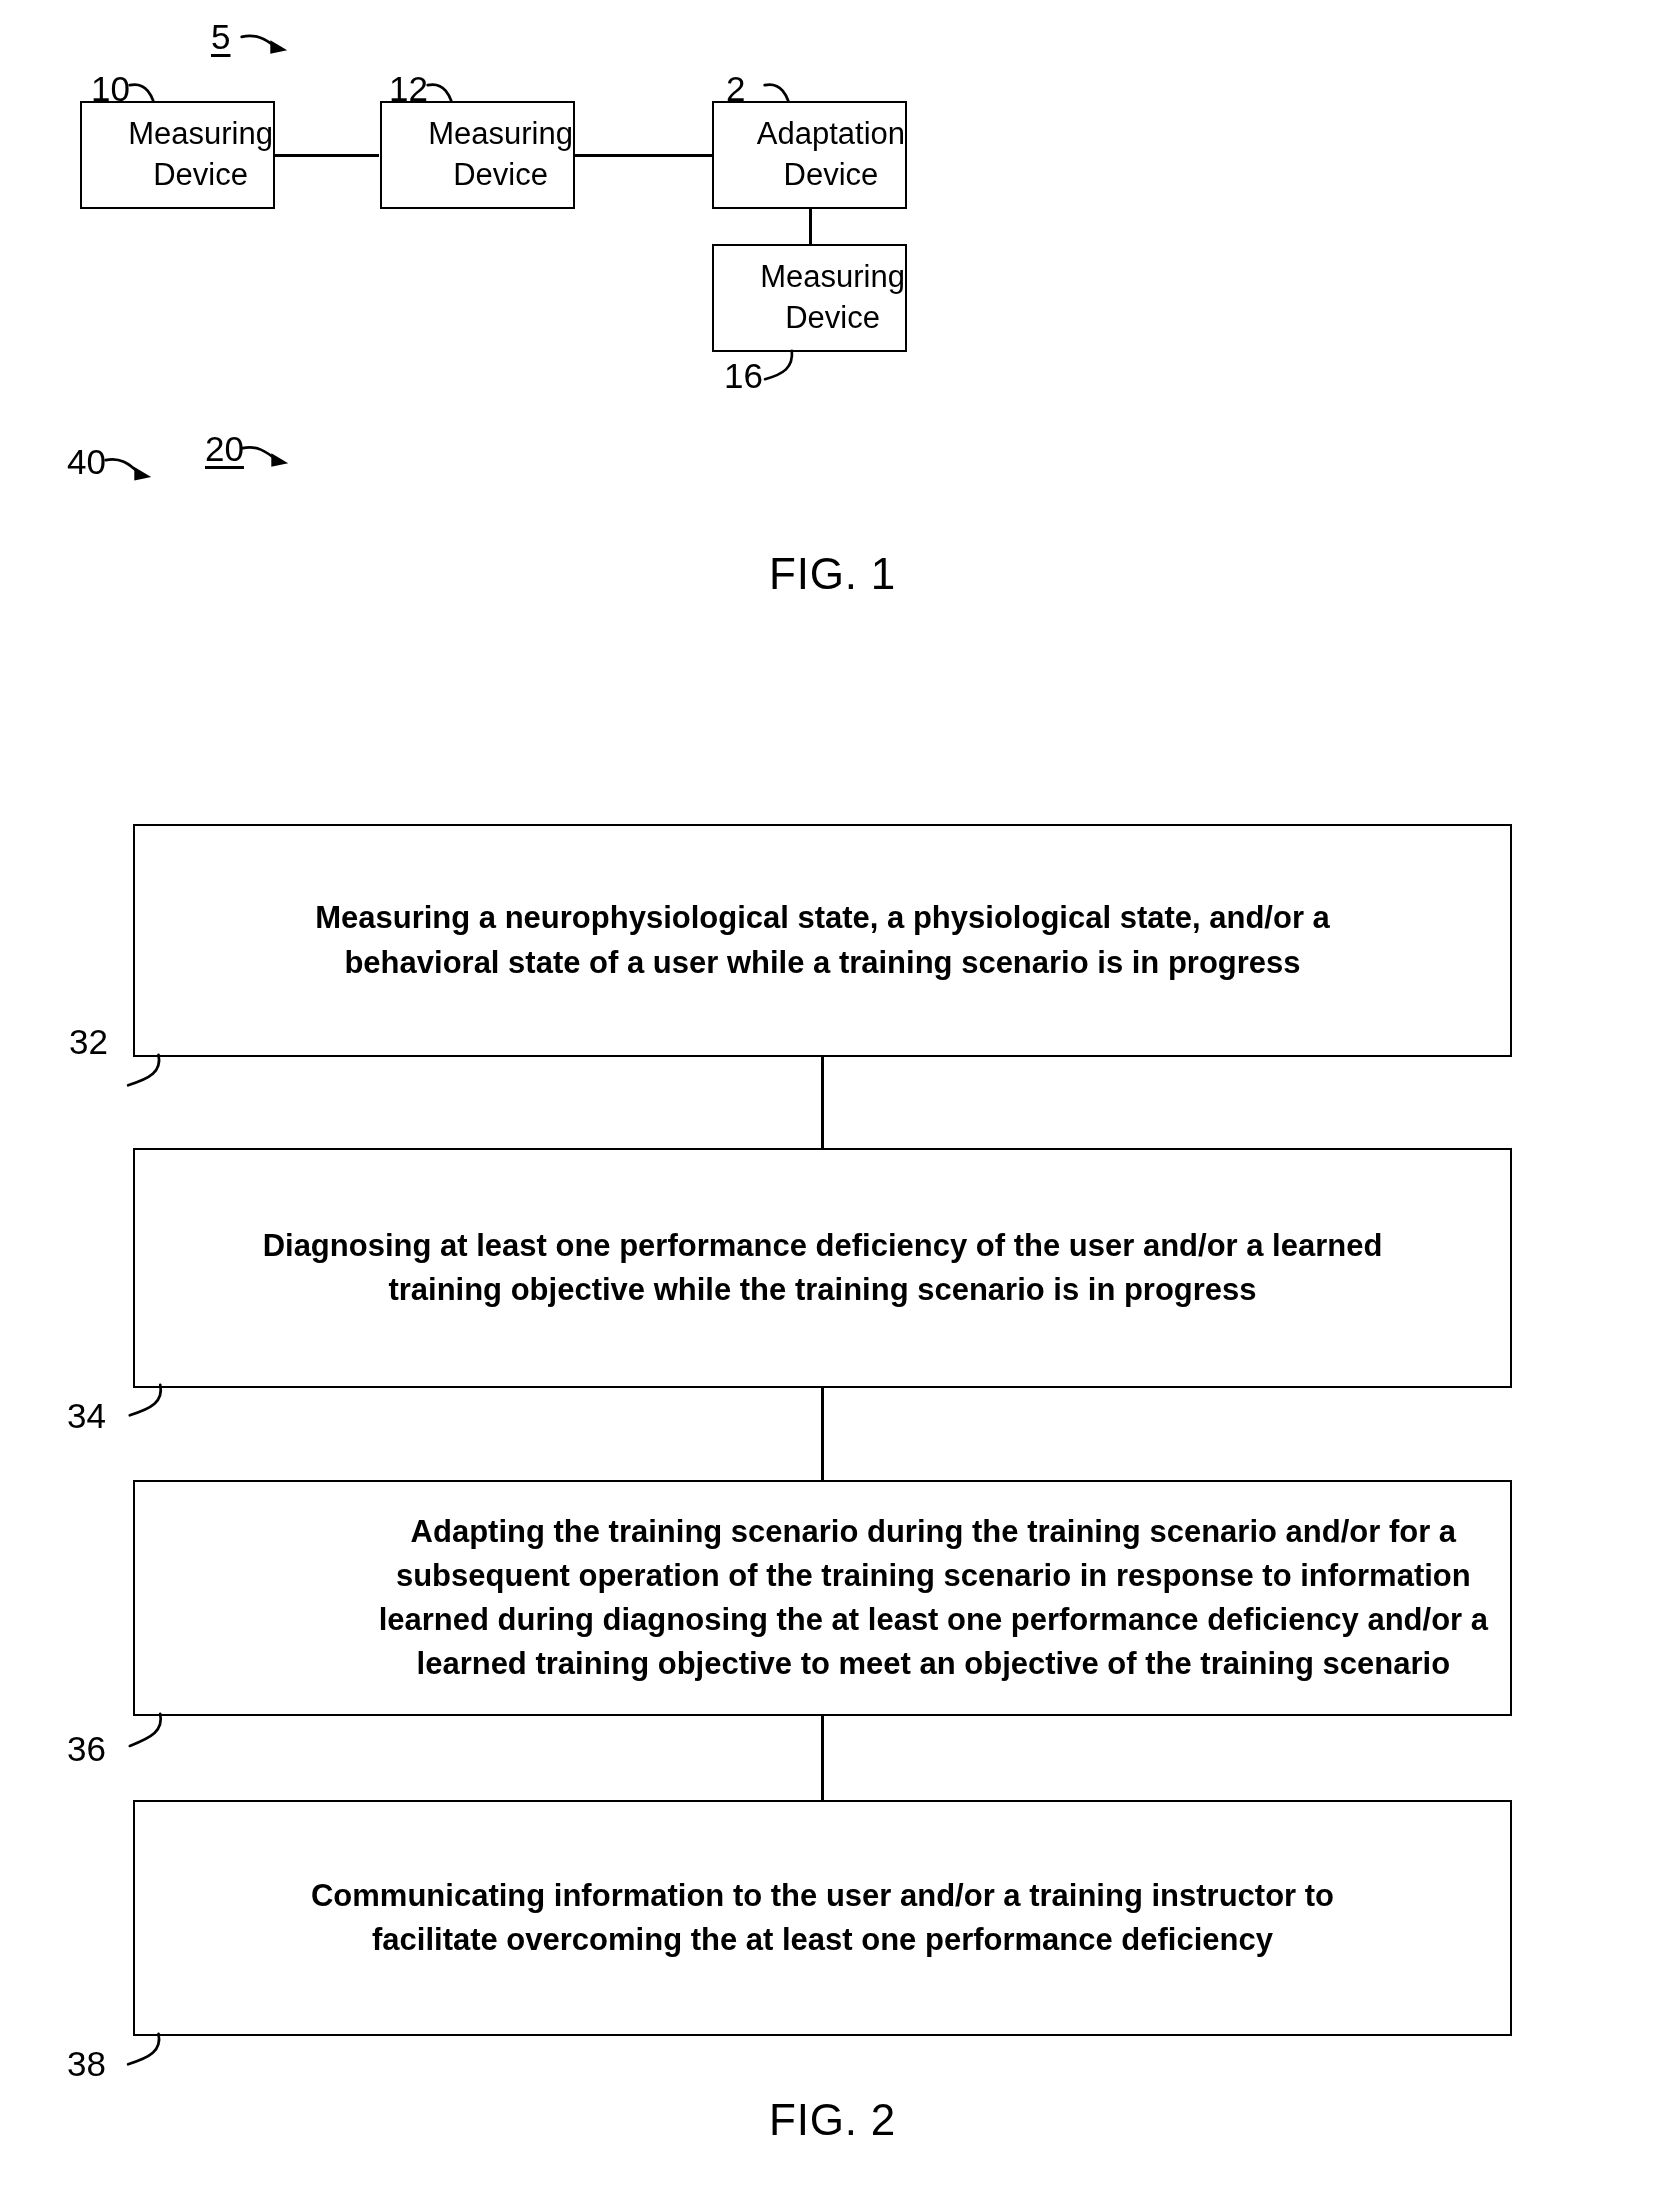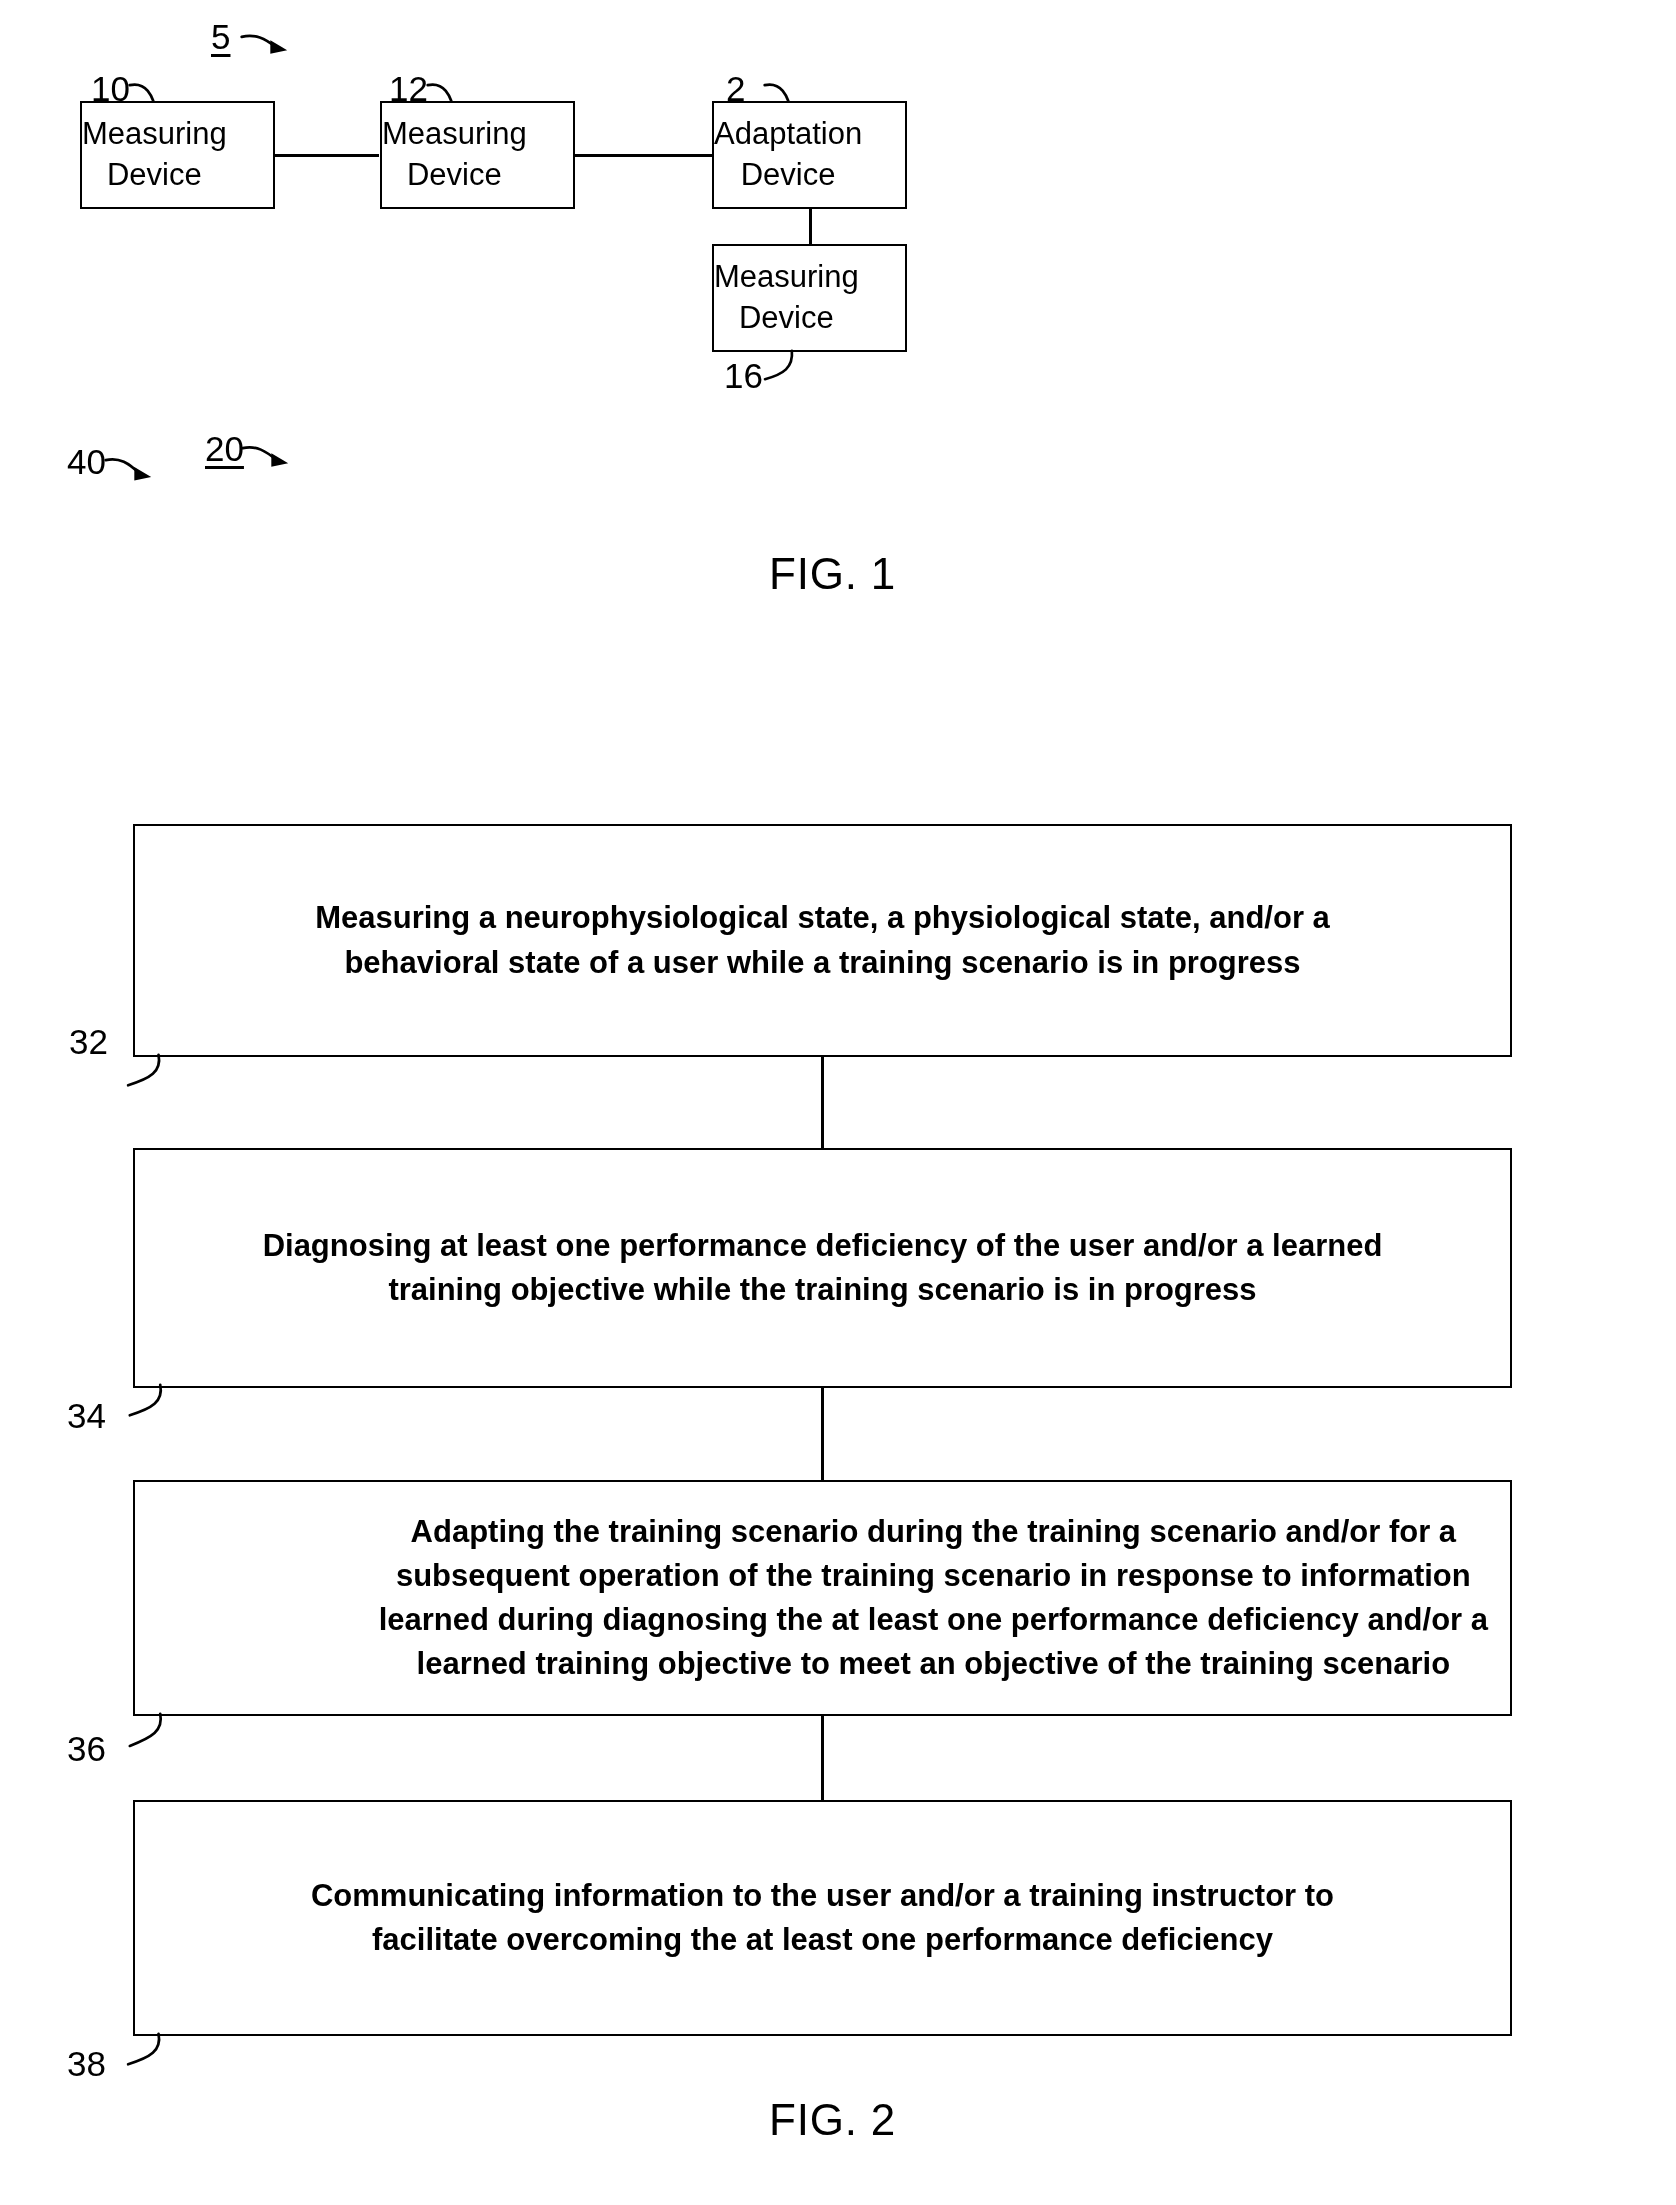--- a/index.html
+++ b/index.html
@@ -47,21 +47,21 @@
   }
 
   
   .fig1-box {
     position: absolute;
     border: 2.5px solid #000;
     background: #ffffff;
     box-sizing: border-box;
     display: flex;
     align-items: center;
-    justify-content: flex-start;
+    justify-content: flex-end;
     text-align: center;
   }
   .fig1-box .boxlabel {
     font-family: "Liberation Sans", sans-serif;
     font-size: 31px;
     line-height: 1.32;
     color: #000;
   }
 
   

